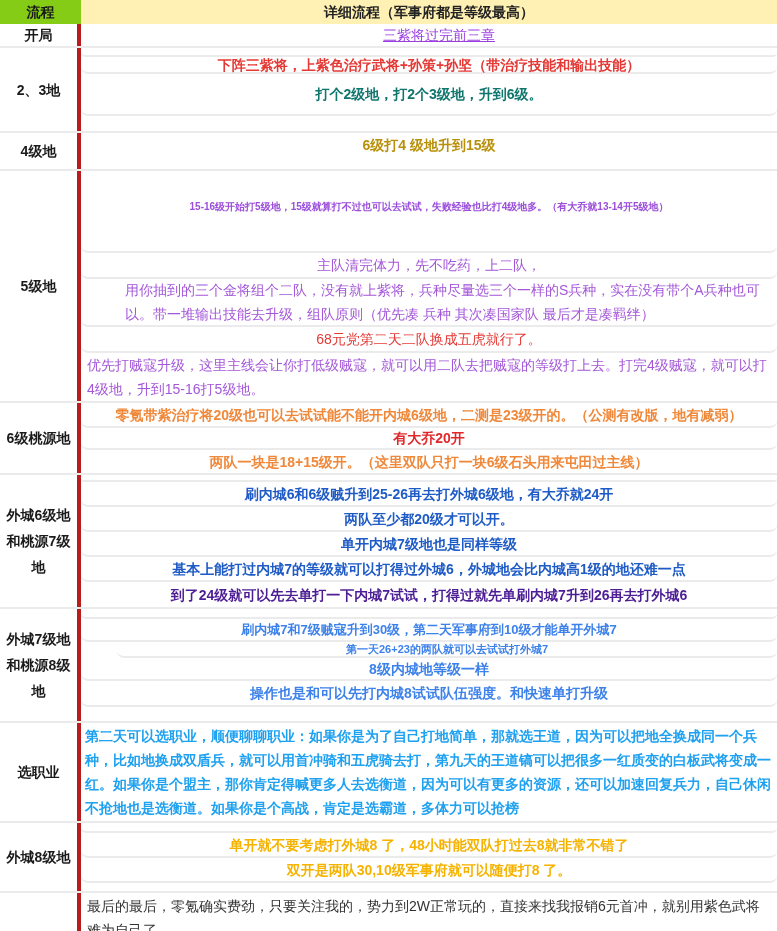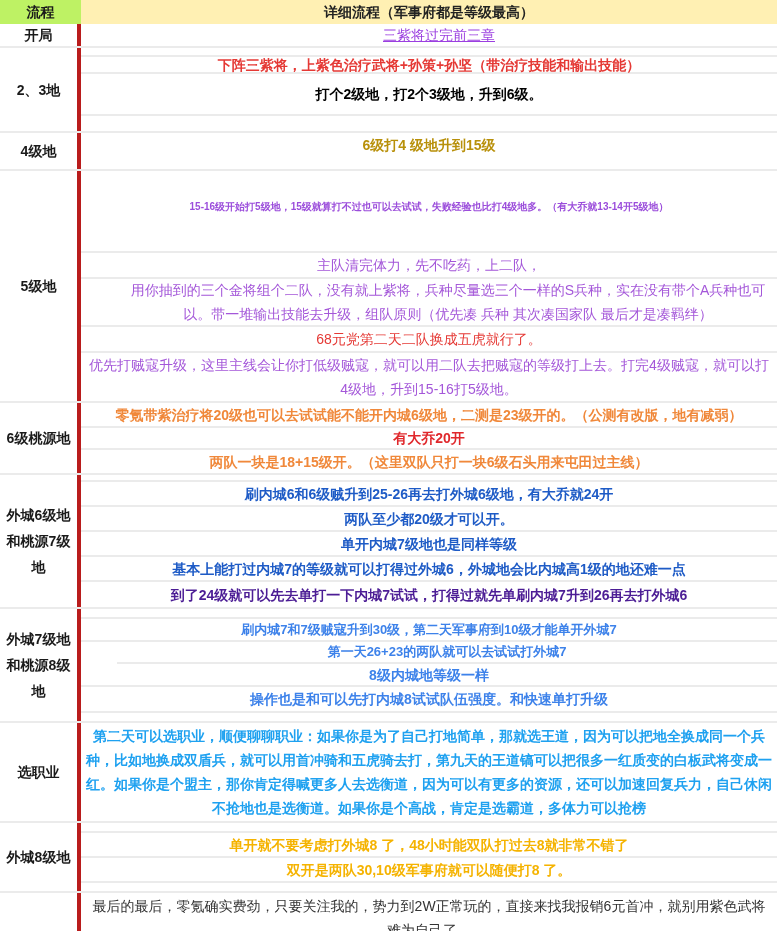--- a/index.html
+++ b/index.html
@@ -4,24 +4,24 @@
 <style>
   html, body { margin:0; padding:0; background:#ffffff; }
   body { width:777px; height:931px; overflow:hidden; font-family:"Liberation Sans", "DejaVu Sans", sans-serif; }
   .tbl { width:777px; }
   .grp { display:flex; border-bottom:2px solid #ebebeb; box-sizing:border-box; }
   .stage { width:81px; flex:0 0 81px; box-sizing:border-box; border-right:4px solid #b91c1c;
            display:flex; align-items:center; justify-content:center; text-align:center;
            font-weight:bold; font-size:14px; color:#1a1a1a; line-height:26px; padding:0 4px; }
   .right { flex:1; display:flex; flex-direction:column; }
   .sub { box-sizing:border-box; border-bottom:2px solid #ebebeb; display:flex; align-items:center;
-         justify-content:center; text-align:center; font-size:14px; line-height:24px; padding:0 6px; }
+         justify-content:center; text-align:left; font-size:14px; line-height:24px; padding:0 6px;border-radius:7px; }
   .sub:last-child { border-bottom:none; }
   .b { font-weight:bold; }
-  .hdr .stage { background:#bef264; border-right:none; }
+  .hdr .stage { background:#84cc16; border-right:none; }
   .hdr .right { background:#fff0b3; }
   .hdr .sub { font-weight:bold; color:#222; }
   .u { text-decoration:underline;margin-left:20px; }
 </style>
 </head>
 <body>
 
 <div class="tbl">
 
   <div class="grp hdr" style="height:24px;border-bottom:none;">
@@ -36,21 +36,21 @@
     <div class="right">
       <div class="sub u" style="height: 22px; color: rgb(155, 63, 224);">三紫将过完前三章</div>
     </div>
   </div>
 
   <div class="grp" style="height:85px;">
     <div class="stage">2、3地</div>
     <div class="right">
       <div class="sub" style="height:9px;"></div>
       <div class="sub b" style="height: 17px; color: rgb(229, 57, 53);">下阵三紫将，上紫色治疗武将+孙策+孙坚（带治疗技能和输出技能）</div>
-      <div class="sub b" style="height: 42px; color: #000000;">打个2级地，打2个3级地，升到6级。</div>
+      <div class="sub b" style="height: 42px; color: #0f766e;">打个2级地，打2个3级地，升到6级。</div>
       <div class="sub" style="height:7px;"></div>
     </div>
   </div>
 
   <div class="grp" style="height:38px;">
     <div class="stage">4级地</div>
     <div class="right">
       <div class="sub b" style="height: 23px; color: rgb(184, 144, 10);">6级打4 级地升到15级</div>
     </div>
   </div>
@@ -85,21 +85,21 @@
       <div class="sub b" style="height: 25px; color: rgb(30, 91, 198);">基本上能打过内城7的等级就可以打得过外城6，外城地会比内城高1级的地还难一点</div>
       <div class="sub b" style="height: 32px; color: #4c1d95;">到了24级就可以先去单打一下内城7试试，打得过就先单刷内城7升到26再去打外城6</div>
     </div>
   </div>
 
   <div class="grp" style="height:114px;">
     <div class="stage">外城7级地和桃源8级地</div>
     <div class="right">
       <div class="sub" style="height:10px;"></div>
       <div class="sub b" style="height: 23px; font-size: 13px; color: rgb(61, 130, 234);">刷内城7和7级贼寇升到30级，第二天军事府到10级才能单开外城7</div>
-      <div class="sub b" style="height: 22px; font-size: 13px; color: rgb(61, 130, 234); margin-left: 36px;">第一天26+23的两队就可以去试试打外城7</div>
+      <div class="sub b" style="height: 16px; font-size: 11px; color: rgb(61, 130, 234); margin-left: 36px;">第一天26+23的两队就可以去试试打外城7</div>
       <div class="sub b" style="height: 23px; color: rgb(61, 130, 234);">8级内城地等级一样</div>
       <div class="sub b" style="height: 26px; color: rgb(61, 130, 234);">操作也是和可以先打内城8试试队伍强度。和快速单打升级</div>
       <div class="sub" style="height:8px;"></div>
     </div>
   </div>
 
   <div class="grp" style="height:100px;">
     <div class="stage">选职业</div>
     <div class="right">
       <div class="sub b" style="height: 98px; line-height: 24px; padding: 0px 4px; color: rgb(30, 161, 240);">第二天可以选职业，顺便聊聊职业：如果你是为了自己打地简单，那就选王道，因为可以把地全换成同一个兵种，比如地换成双盾兵，就可以用首冲骑和五虎骑去打，第九天的王道镐可以把很多一红质变的白板武将变成一红。如果你是个盟主，那你肯定得喊更多人去选衡道，因为可以有更多的资源，还可以加速回复兵力，自己休闲不抢地也是选衡道。如果你是个高战，肯定是选霸道，多体力可以抢榜</div>

